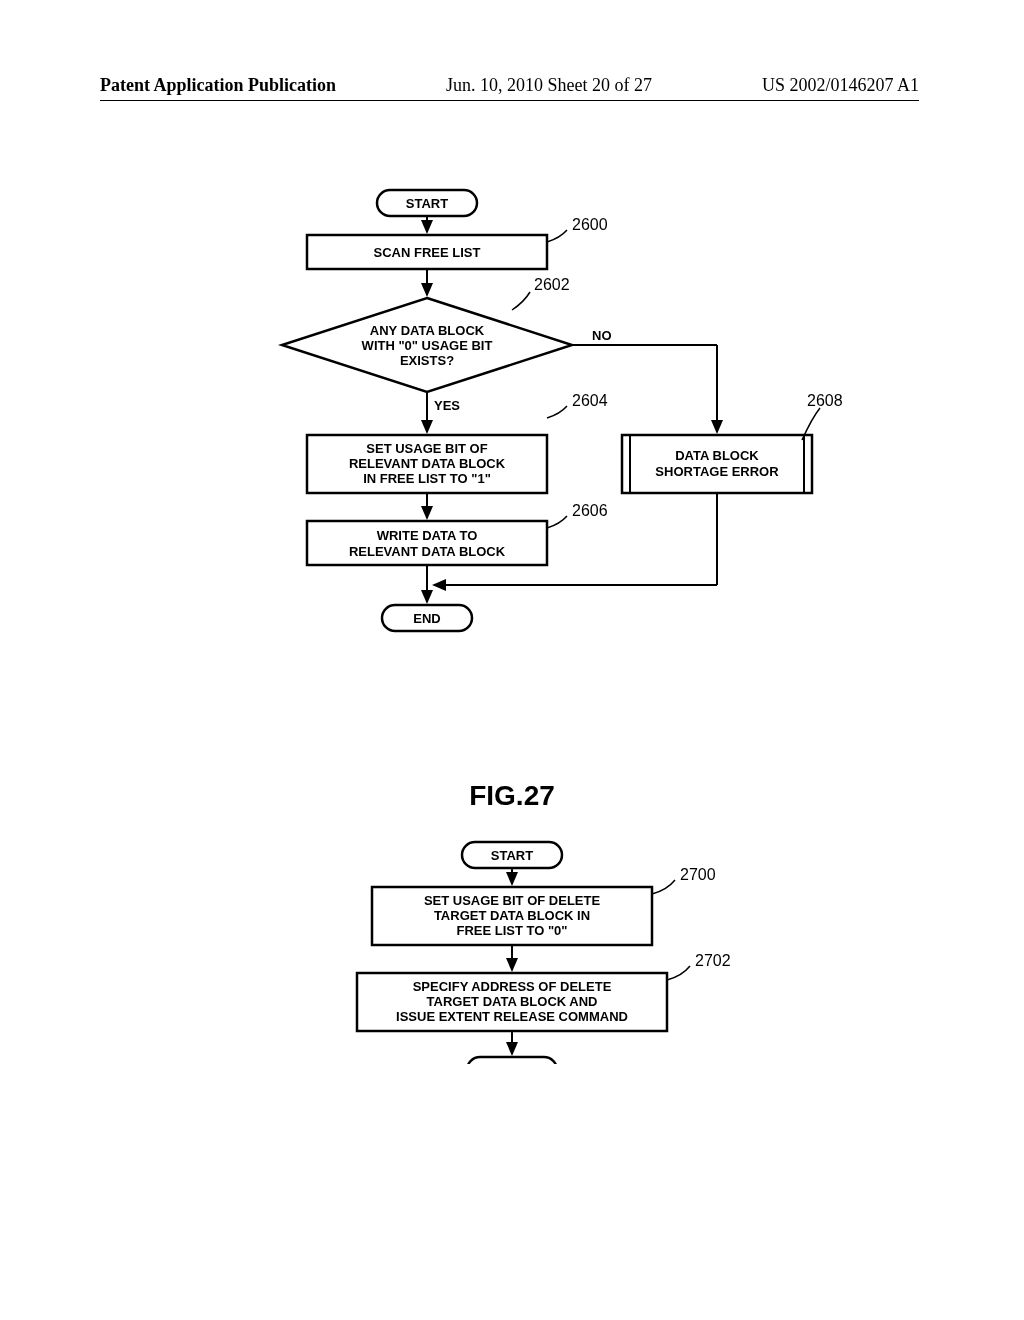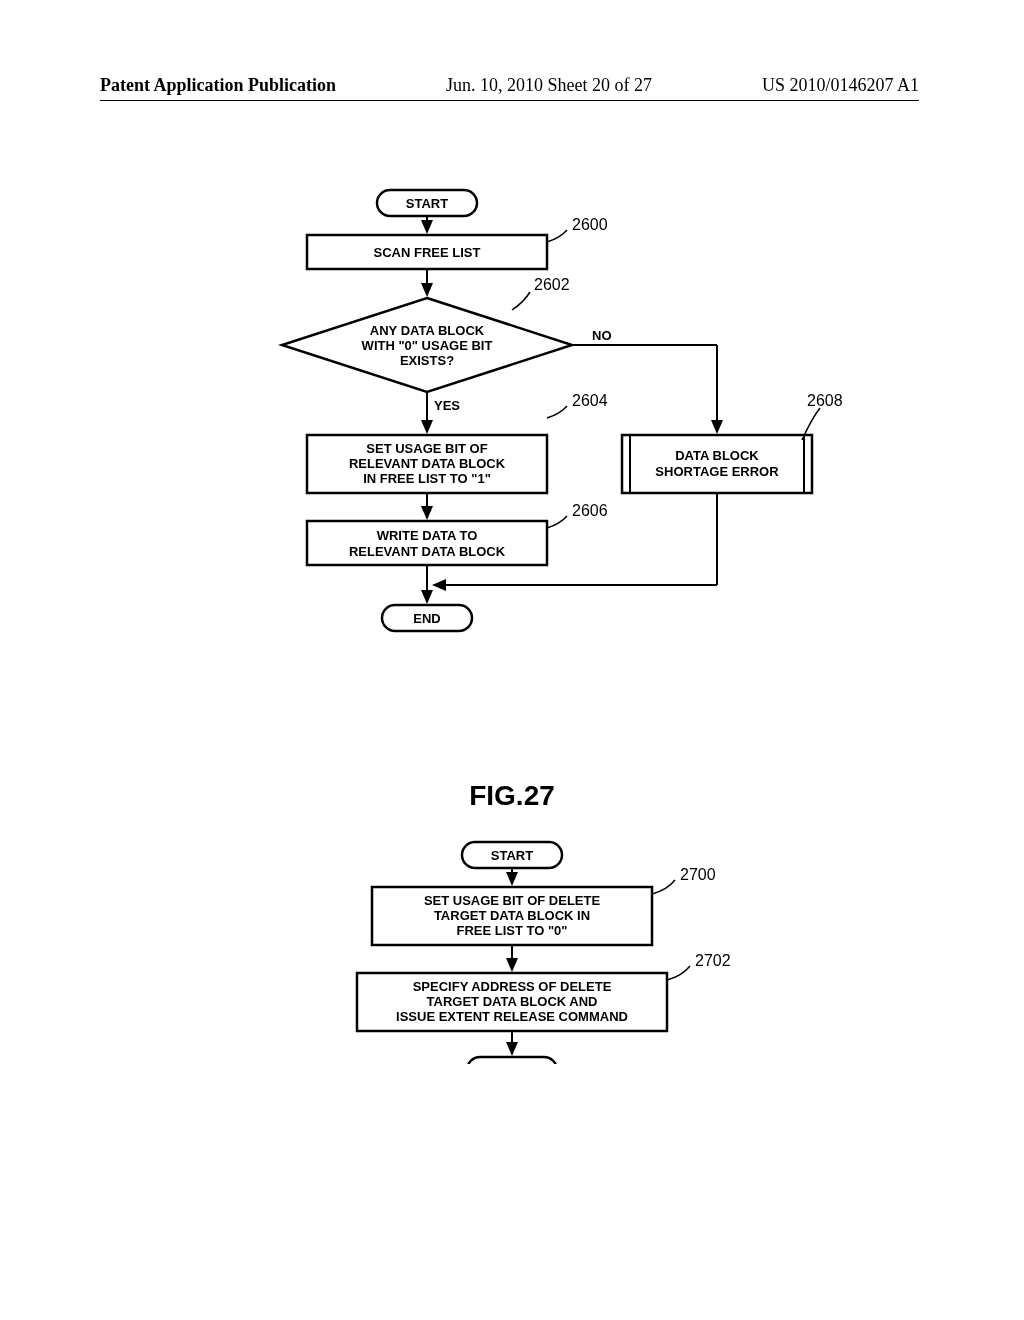--- a/index.html
+++ b/index.html
@@ -47,21 +47,21 @@
   }
 </style>
 </head>
 <body>
 
 <div class="page">
 
   <div class="header">
     <span class="header-left">Patent Application Publication</span>
     <span class="header-center">Jun. 10, 2010  Sheet 20 of 27</span>
-    <span class="header-right">US 2010/0146207 A1</span>
+    <span class="header-right">US 2002/0146207 A1</span>
   </div>
 
   <div style="position:absolute; top:160px; left:0; width:1024px;">
     <svg width="680" height="500" viewBox="0 0 680 500">
       <defs>
         <marker id="arrow" markerWidth="10" markerHeight="10" refX="6" refY="3" orient="auto">
           <path d="M0,0 L7,3 L0,6 Z" fill="#000"></path>
         </marker>
       </defs>
 

